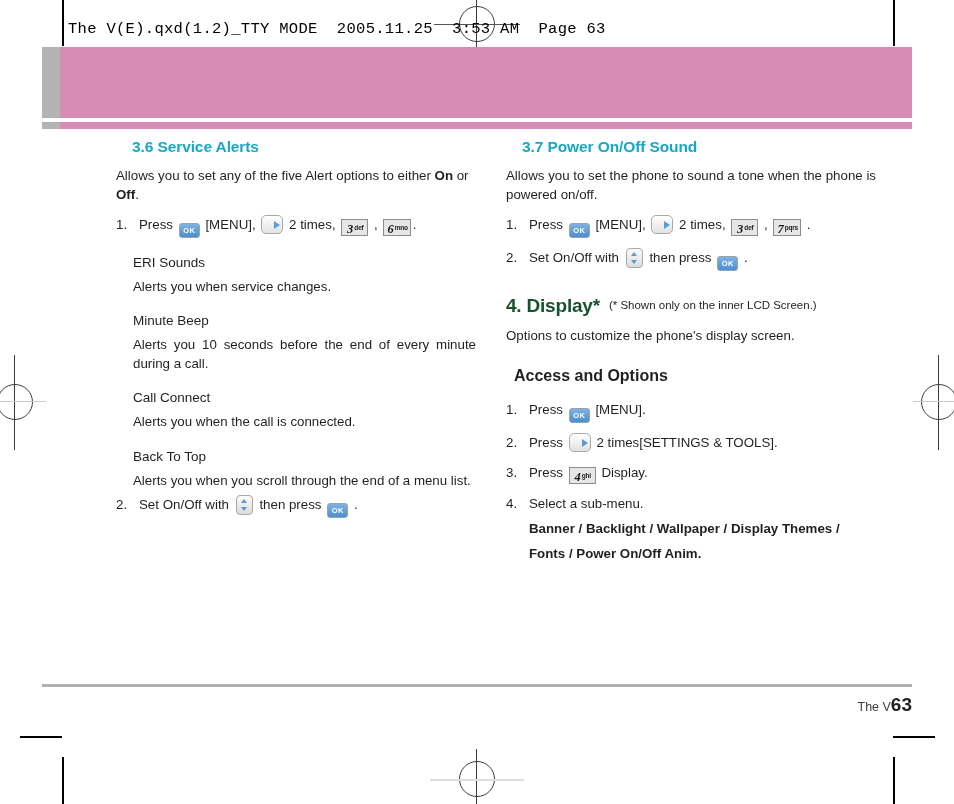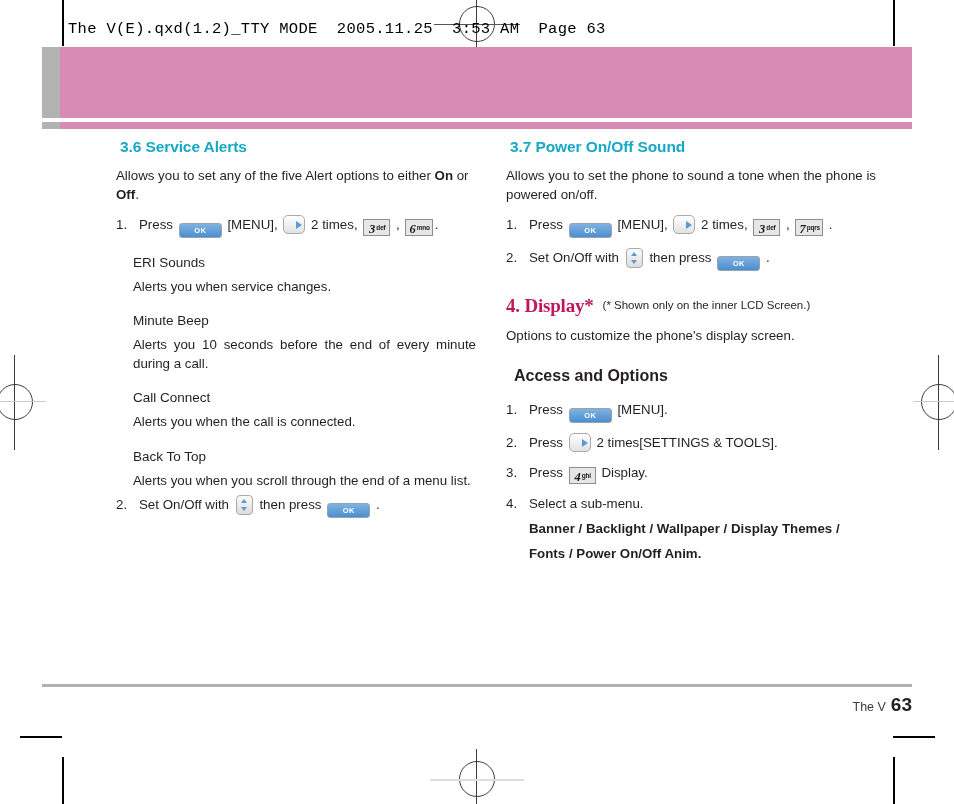--- a/index.html
+++ b/index.html
@@ -86,32 +86,31 @@
     top: 138px;
     width: 360px;
   }
   .col-left  { left: 116px; }
   .col-right { left: 506px; width: 370px; }
 
   h2.sec {
     font-size: 15.5px;
     font-weight: bold;
     color: #16a8c4;
-    margin: 0 0 10px 4px;
+    margin: 0 0 10px 16px;
     letter-spacing: -0.1px;
   }
 
   h2.bigsec {
     font-size: 19px;
     font-weight: bold;
-    color: #be185d;
+    color: #14532d;
     margin: 0;
     display: inline-block;
     letter-spacing: -0.2px;
-    font-family: Liberation Serif, serif;
   }
   .bigsec-note {
     font-size: 11.5px;
     color: #231f20;
     margin-left: 9px;
     vertical-align: 3px;
   }
 
   p.body {
     font-size: 13.3px;
@@ -157,21 +156,21 @@
   .subline { display: block; font-weight: bold; margin-top: 2px; line-height: 1.75; }
 
   
   .key {
     display: inline-block;
     vertical-align: -4px;
     box-sizing: border-box;
   }
 
   .key-ok {
-    width: 43px; height: 15px;
+    width: 21px; height: 15px;
     background: linear-gradient(#7fb2e0, #4a8fd0);
     border: 1px solid #9aa3ab;
     border-radius: 3px;
     color: #fff;
     font-size: 7.5px;
     font-weight: bold;
     text-align: center;
     line-height: 13px;
     letter-spacing: 0.4px;
     margin: 0 2px;
@@ -261,21 +260,20 @@
     white-space: nowrap;
   }
   .foot .label {
     font-size: 12.5px;
     color: #3d3d3d;
   }
   .foot .pageno {
     font-size: 19px;
     font-weight: bold;
     color: #231f20;
-    margin-left: 5px;
   }
 </style>
 </head>
 <body>
 
 <div class="printmark" style="left:62px; top:0; width:1.6px; height:46px;"></div>
 <div class="printmark" style="left:893px; top:0; width:1.6px; height:46px;"></div>
 <div class="printmark" style="left:20px; top:736px; width:42px; height:1.6px;"></div>
 <div class="printmark" style="left:62px; top:757px; width:1.6px; height:47px;"></div>
 <div class="printmark" style="left:893px; top:736px; width:42px; height:1.6px;"></div>

